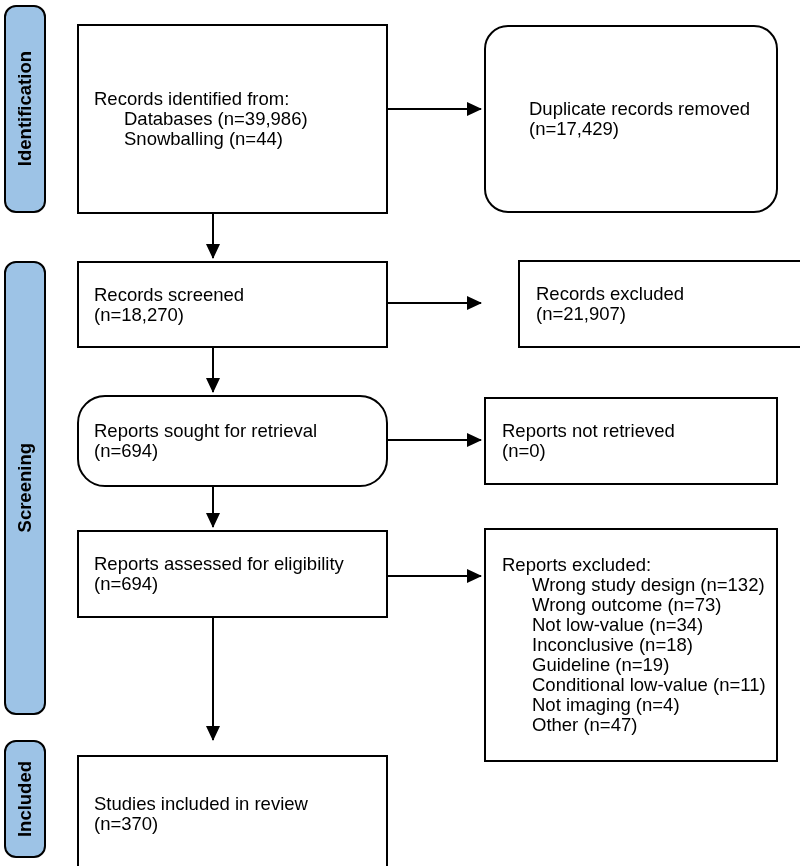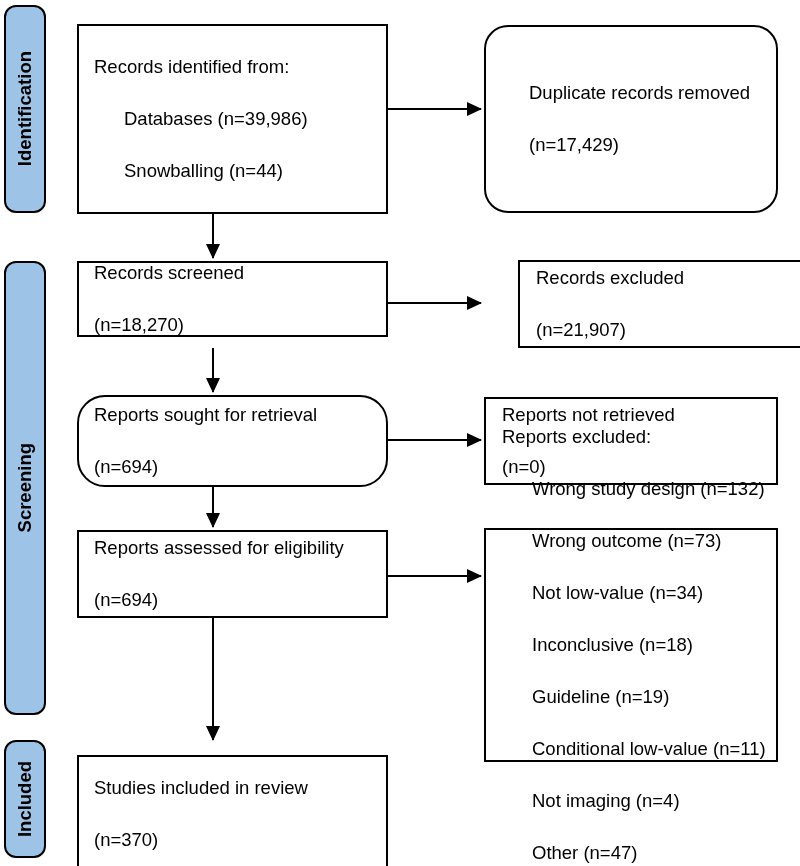--- a/index.html
+++ b/index.html
@@ -40,29 +40,28 @@
   .box {
     position: absolute;
     background: #ffffff;
     border: 2.5px solid #000000;
     box-sizing: border-box;
     display: flex;
     flex-direction: column;
     justify-content: center;
     font-size: 18.5px;
     line-height: 20px;
-    gap: 32px;
   }
   .box .line { white-space: nowrap; }
   .box .sub  { padding-left: 30px; white-space: nowrap; }
   .main-col  { left: 77px;  width: 311px; padding-left: 15px; padding-right: 4px; }
   .right-col { left: 484px; width: 294px; padding-left: 16px; padding-right: 2px; }
 
   .box-identified        { top: 24px;  height: 190px; }
-  .box-screened          { top: 261px; height: 76px;  }
+  .box-screened          { top: 261px; height: 87px;  }
   .box-sought            { top: 395px; height: 92px; border-radius: 28px;  }
   .box-assessed          { top: 530px; height: 88px;  }
   .box-included          { top: 743px; height: 117px; margin-top: 12px; }
 
   .rbox-duplicates       { top: 25px;  height: 188px; padding-left: 43px; border-radius: 24px; }
   .rbox-records-excluded { top: 260px; height: 88px; margin-left: 34px;  }
   .rbox-not-retrieved    { top: 397px; height: 88px;  }
   .rbox-reports-excluded { top: 528px; height: 234px; }
 
   .stage-identification  { top: 5px;   height: 208px; }

